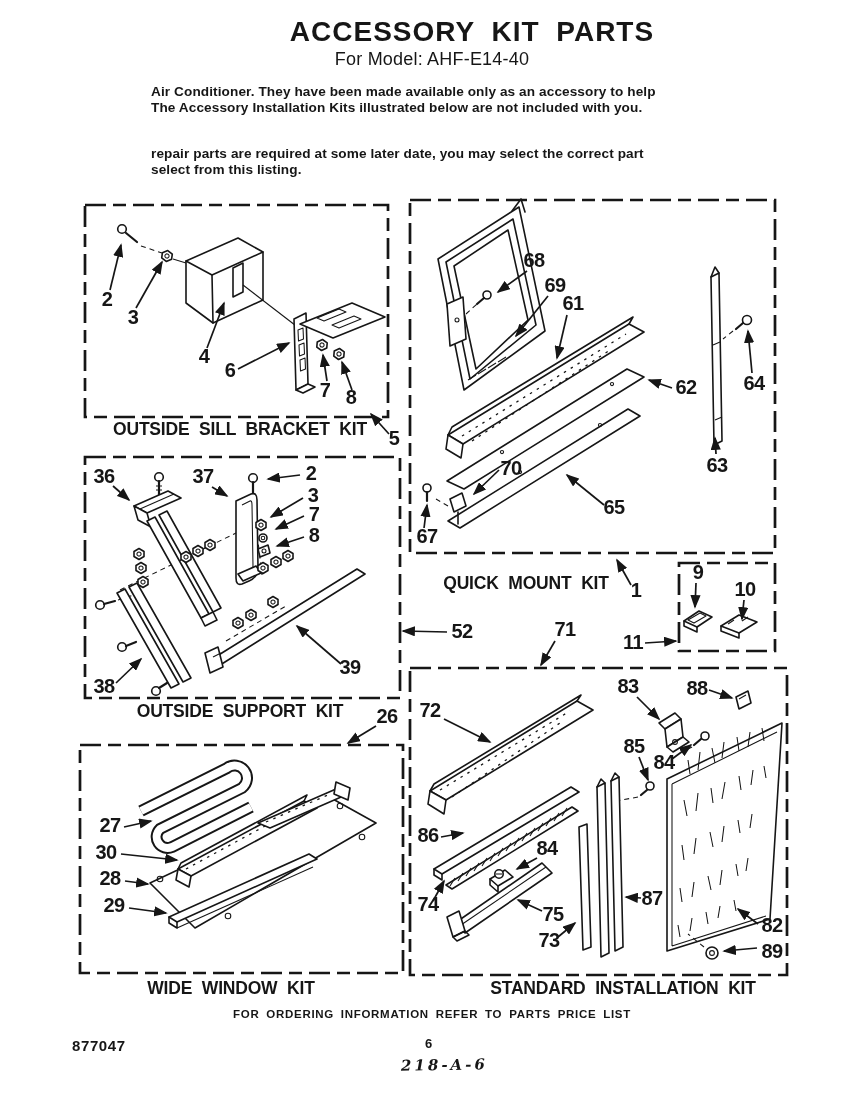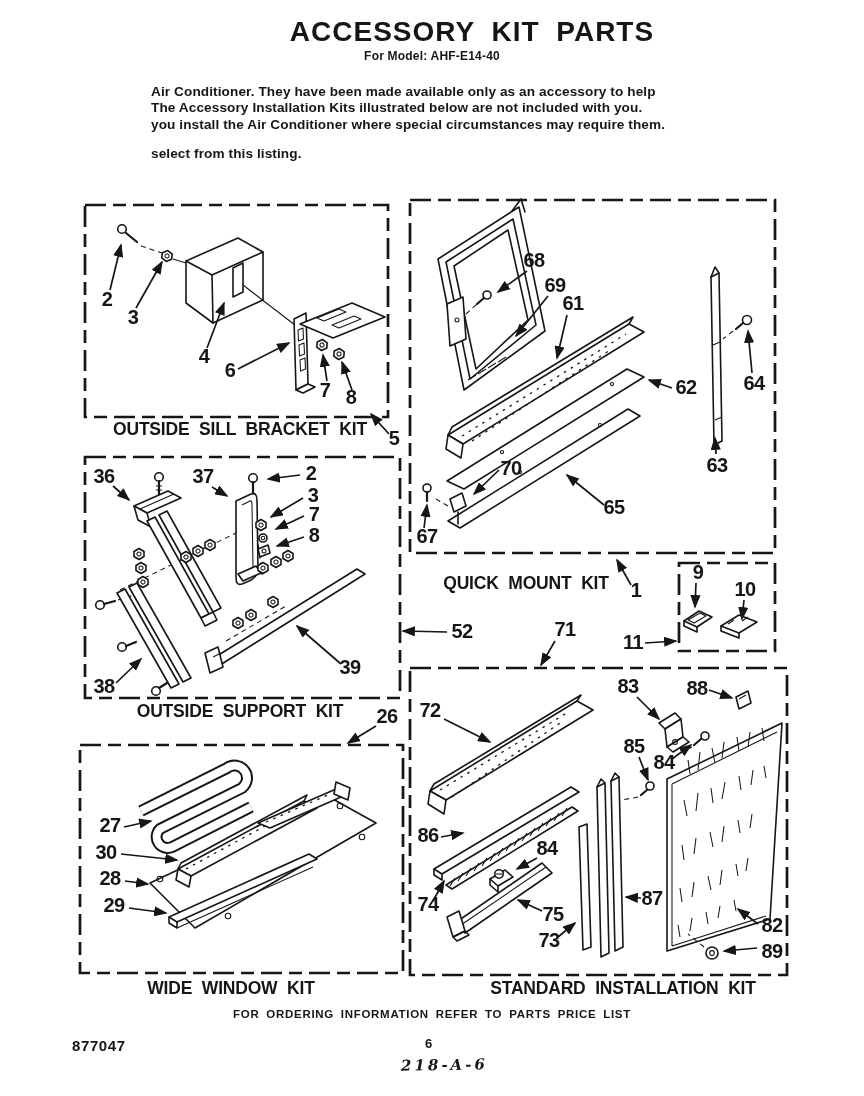--- a/index.html
+++ b/index.html
@@ -1,21 +1,21 @@
 <!DOCTYPE html>
 <html><head>
 <meta charset="utf-8">
 <style>
   html,body{margin:0;padding:0;background:#e8e8e8;}
   .page{position:relative;width:864px;height:1096px;margin:0 auto;background:#ffffff;
         font-family:"Liberation Sans",sans-serif;color:#161616;overflow:hidden;}
   .title{position:absolute;top:16px;left:0;width:864px;text-align:center;
          font-size:28px;font-weight:bold;letter-spacing:1px;word-spacing:8px;margin-left:40px;}
   .model{position:absolute;top:49px;left:0;width:864px;text-align:center;
-         font-size:12px;font-weight:bold;letter-spacing:0.2px;}
+         font-size:18px;font-weight:normal;letter-spacing:0.2px;}
   .intro{position:absolute;left:151px;width:560px;font-size:13.6px;font-weight:bold;
          line-height:16.4px;letter-spacing:0.1px;}
   .intro.p1{top:84px;} .intro.p2{top:146px;}
   .diagram{position:absolute;left:0;top:0;}
   svg text{fill:#161616;font-family:"Liberation Sans",sans-serif;font-weight:bold;}
   svg .num{font-size:20px;text-anchor:middle;letter-spacing:-0.5px;}
   svg .kitlabel{font-size:17.5px;text-anchor:middle;letter-spacing:-0.2px;word-spacing:5px;}
   svg .s{stroke:#161616;fill:none;stroke-width:1.6;stroke-linejoin:round;stroke-linecap:round;}
   svg .sf{stroke:#161616;fill:#ffffff;stroke-width:1.6;stroke-linejoin:round;}
   svg .thin{stroke:#161616;fill:none;stroke-width:1.05;stroke-linejoin:round;}
@@ -37,23 +37,23 @@
 <body>
 
 <div class="page">
 
   <div class="title">ACCESSORY KIT PARTS</div>
   <div class="model">For Model: AHF-E14-40</div>
 
   <div class="intro p1">
     <div>Air Conditioner. They have been made available only as an accessory to help</div>
     <div>The Accessory Installation Kits illustrated below are not included with you.</div>
-    <div>you install the Air Conditioner where special circumstances may require them.</div>
   </div>
   <div class="intro p2">
+    <div>repair parts are required at some later date, you may select the correct part</div>
     <div>select from this listing.</div>
   </div>
 
   <svg class="diagram" width="864" height="1096" viewBox="0 0 864 1096">
     <defs>
       <marker id="ah" markerWidth="8" markerHeight="6" refX="7" refY="3" orient="auto">
         <path d="M0,0 L8,3 L0,6 Z" fill="#161616"></path>
       </marker>
       <g id="nut">
         <path class="sf" d="M-5,-2.5 L0,-5.5 L5,-2.5 L5,2.5 L0,5.5 L-5,2.5 Z"></path>

